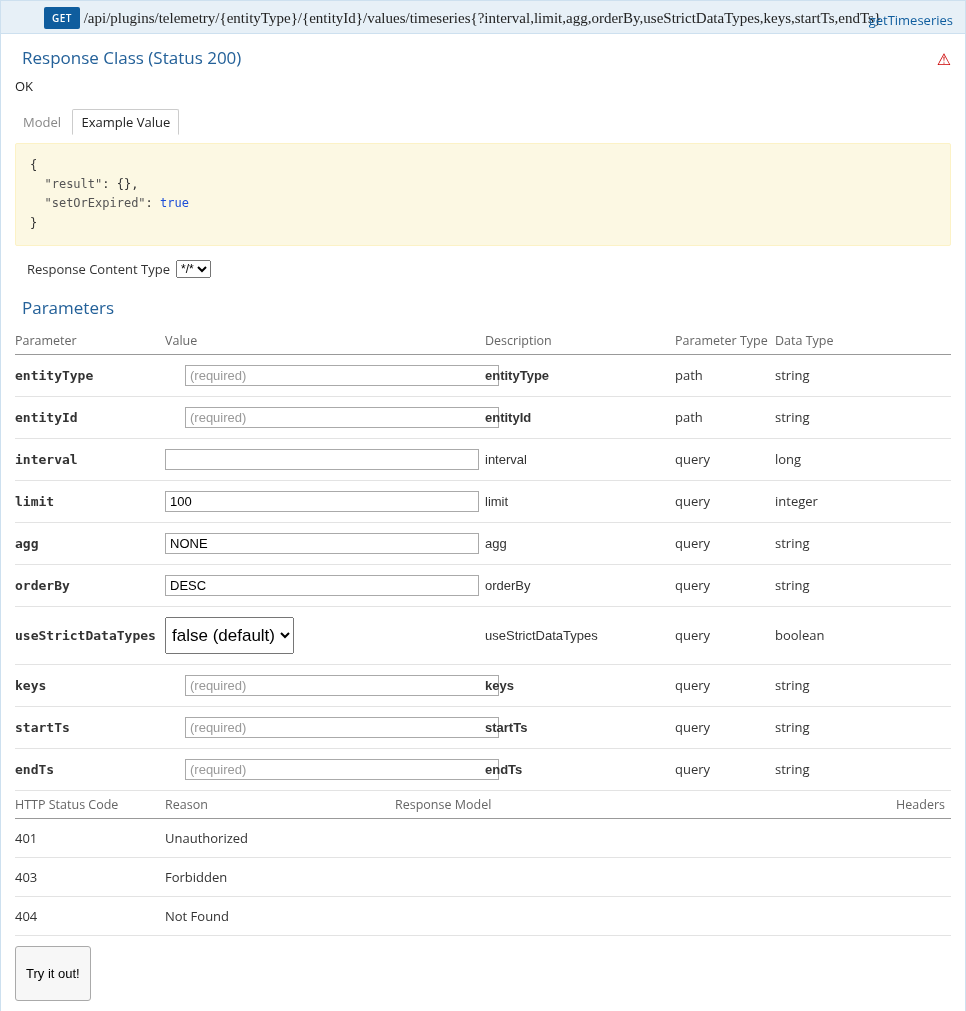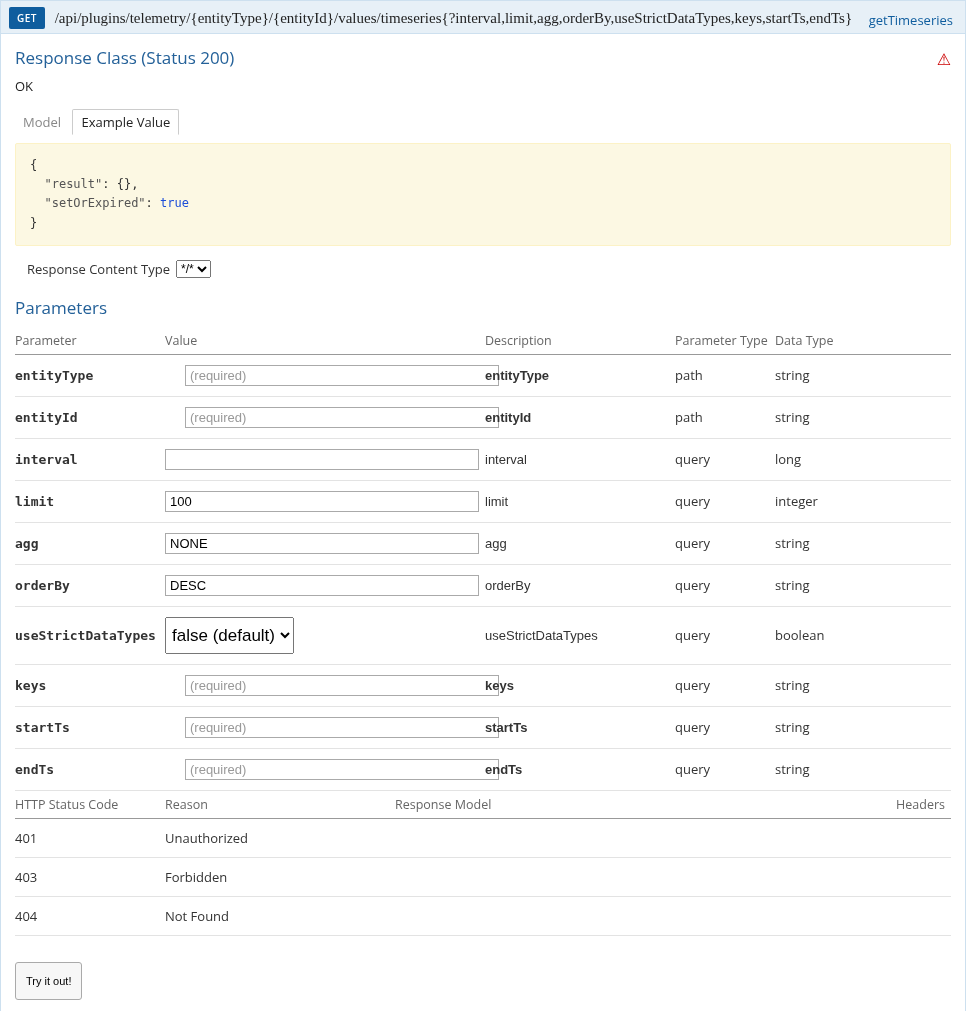--- a/index.html
+++ b/index.html
@@ -30,21 +30,22 @@
   
   .op-header {
     background: var(--pale-blue-bg);
     border-bottom: 1px solid #cde0ef;
     padding: 6px 8px 4px 8px;
     position: relative;
   }
   .op-header .top-row {
     display: flex;
     align-items: flex-start;
-    gap: 10px;
+    gap: 4px;
+    margin-left: 35px;
   }
   .method-badge {
     display: inline-block;
     background: var(--blue);
     color: #fff;
     font-size: 10px;
     font-weight: 600;
     padding: 4px 8px;
     border-radius: 2px;
     letter-spacing: .4px;
@@ -67,21 +68,21 @@
     color: var(--blue);
   }
 
   .op-body {
     padding: 12px 14px 14px 14px;
   }
   h4.section {
     font-size: 17px;
     font-weight: 500;
     color: var(--heading-blue);
-    margin: 18px 0 8px 0;
+    margin: 18px 0 8px 7px;
   }
   h4.section.first { margin-top: 0; }
   .warn-icon {
     float: right;
     color: var(--warn);
     font-size: 16px;
     margin-top: 2px;
   }
 
   .status-ok {
@@ -180,23 +181,23 @@
   col.c-desc  { width: 190px; }
   col.c-ptype { width: 100px; }
   col.c-dtype { width: auto; }
 
   col.r-code  { width: 150px; }
   col.r-reason{ width: 230px; }
   col.r-model { width: auto; }
   col.r-head  { width: 90px; }
 
   .tryit {
-    margin-top: 26px;
-    padding: 12px 10px;
-    font-size: 11px;
+    margin-top: 10px;
+    padding: 19px 10px;
+    font-size: 13px;
     background: #f7f7f7;
     border: 1px solid #aaa;
     border-radius: 3px;
     cursor: pointer;
   }
 
   table.resp td { color: #333; }
 </style>
 </head>
 <body>

